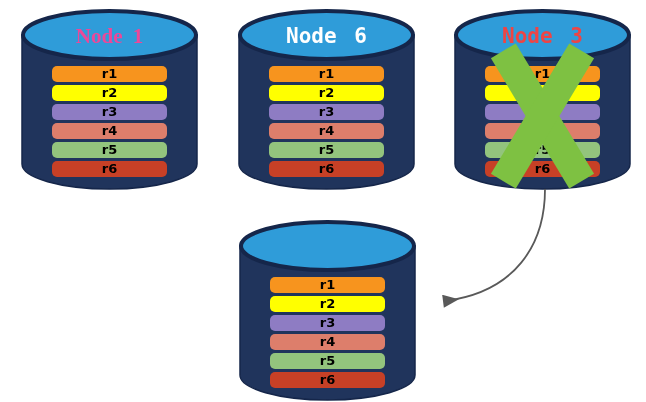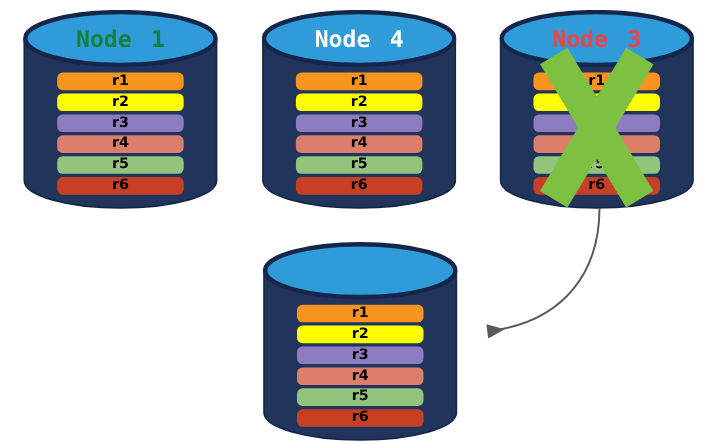--- a/index.html
+++ b/index.html
@@ -68,34 +68,34 @@
 </head>
 <body>
 
 <div class="canvas" style="background: rgb(255, 255, 255);">
   <div id="nodes-root">
       <div class="node" style="left: 21px; top: 9px;">
         <svg class="cyl" width="177" height="181" viewBox="0 0 177 181">
           <path d="M1,26 L1,155 A87.5,25 0 0 0 176,155 L176,26 Z" fill="#20345C" stroke="#15264A" stroke-width="1.5"></path>
           <ellipse cx="88.5" cy="26" rx="86.5" ry="24" fill="#2F9CD9" stroke="#15264A" stroke-width="4"></ellipse>
         </svg>
-        <div class="node-title" style="color: #15803d;">Node 1</div>
+        <div class="node-title" style="color: #ec4899; font-family: Liberation Serif, serif;">Node 1</div>
         <div class="record" style="top: 57px; background: rgb(247, 148, 30); color: rgb(0, 0, 0);">r1</div>
         <div class="record" style="top: 76px; background: rgb(255, 255, 0); color: rgb(0, 0, 0);">r2</div>
         <div class="record" style="top: 95px; background: rgb(142, 124, 195); color: rgb(0, 0, 0);">r3</div>
         <div class="record" style="top: 114px; background: rgb(221, 126, 107); color: rgb(0, 0, 0);">r4</div>
         <div class="record" style="top: 133px; background: rgb(147, 196, 125); color: rgb(0, 0, 0);">r5</div>
         <div class="record" style="top: 152px; background: rgb(199, 64, 38); color: rgb(0, 0, 0);">r6</div>
       </div>
       <div class="node" style="left: 238px; top: 9px;">
         <svg class="cyl" width="177" height="181" viewBox="0 0 177 181">
           <path d="M1,26 L1,155 A87.5,25 0 0 0 176,155 L176,26 Z" fill="#20345C" stroke="#15264A" stroke-width="1.5"></path>
           <ellipse cx="88.5" cy="26" rx="86.5" ry="24" fill="#2F9CD9" stroke="#15264A" stroke-width="4"></ellipse>
         </svg>
-        <div class="node-title" style="color: rgb(255, 255, 255);">Node 4</div>
+        <div class="node-title" style="color: rgb(255, 255, 255);">Node 6</div>
         <div class="record" style="top: 57px; background: rgb(247, 148, 30); color: rgb(0, 0, 0);">r1</div>
         <div class="record" style="top: 76px; background: rgb(255, 255, 0); color: rgb(0, 0, 0);">r2</div>
         <div class="record" style="top: 95px; background: rgb(142, 124, 195); color: rgb(0, 0, 0);">r3</div>
         <div class="record" style="top: 114px; background: rgb(221, 126, 107); color: rgb(0, 0, 0);">r4</div>
         <div class="record" style="top: 133px; background: rgb(147, 196, 125); color: rgb(0, 0, 0);">r5</div>
         <div class="record" style="top: 152px; background: rgb(199, 64, 38); color: rgb(0, 0, 0);">r6</div>
       </div>
       <div class="node" style="left: 454px; top: 9px;">
         <svg class="cyl" width="177" height="181" viewBox="0 0 177 181">
           <path d="M1,26 L1,155 A87.5,25 0 0 0 176,155 L176,26 Z" fill="#20345C" stroke="#15264A" stroke-width="1.5"></path>

